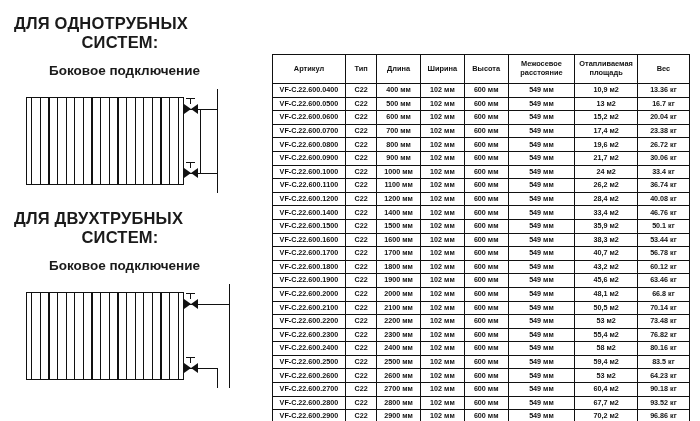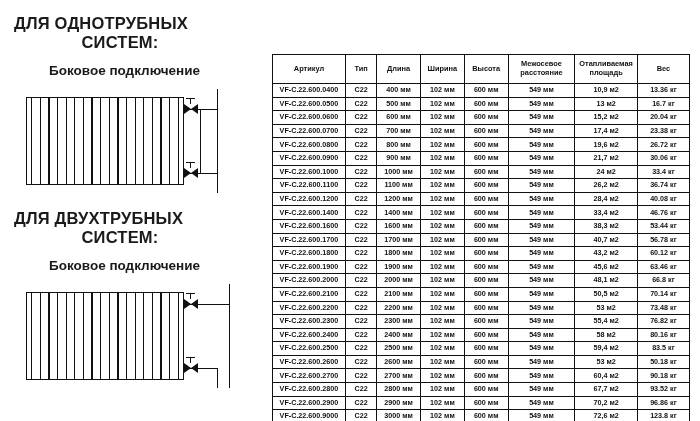--- a/index.html
+++ b/index.html
@@ -404,20 +404,30 @@
             <td class="art">VF-C.22.600.1400</td>
             <td>С22</td>
             <td>1400 мм</td>
             <td>102 мм</td>
             <td>600 мм</td>
             <td>549 мм</td>
             <td>33,4 м2</td>
             <td>46.76 кг</td>
           </tr>
           <tr>
+            <td class="art">VF-C.22.600.1500</td>
+            <td>С22</td>
+            <td>1500 мм</td>
+            <td>102 мм</td>
+            <td>600 мм</td>
+            <td>549 мм</td>
+            <td>35,9 м2</td>
+            <td>50.1 кг</td>
+          </tr>
+          <tr>
             <td class="art">VF-C.22.600.1600</td>
             <td>С22</td>
             <td>1600 мм</td>
             <td>102 мм</td>
             <td>600 мм</td>
             <td>549 мм</td>
             <td>38,3 м2</td>
             <td>53.44 кг</td>
           </tr>
           <tr>
@@ -511,21 +521,21 @@
             <td>83.5 кг</td>
           </tr>
           <tr>
             <td class="art">VF-C.22.600.2600</td>
             <td>С22</td>
             <td>2600 мм</td>
             <td>102 мм</td>
             <td>600 мм</td>
             <td>549 мм</td>
             <td>53 м2</td>
-            <td>50.18 кг</td>
+            <td>64.23 кг</td>
           </tr>
           <tr>
             <td class="art">VF-C.22.600.2700</td>
             <td>С22</td>
             <td>2700 мм</td>
             <td>102 мм</td>
             <td>600 мм</td>
             <td>549 мм</td>
             <td>60,4 м2</td>
             <td>90.18 кг</td>

